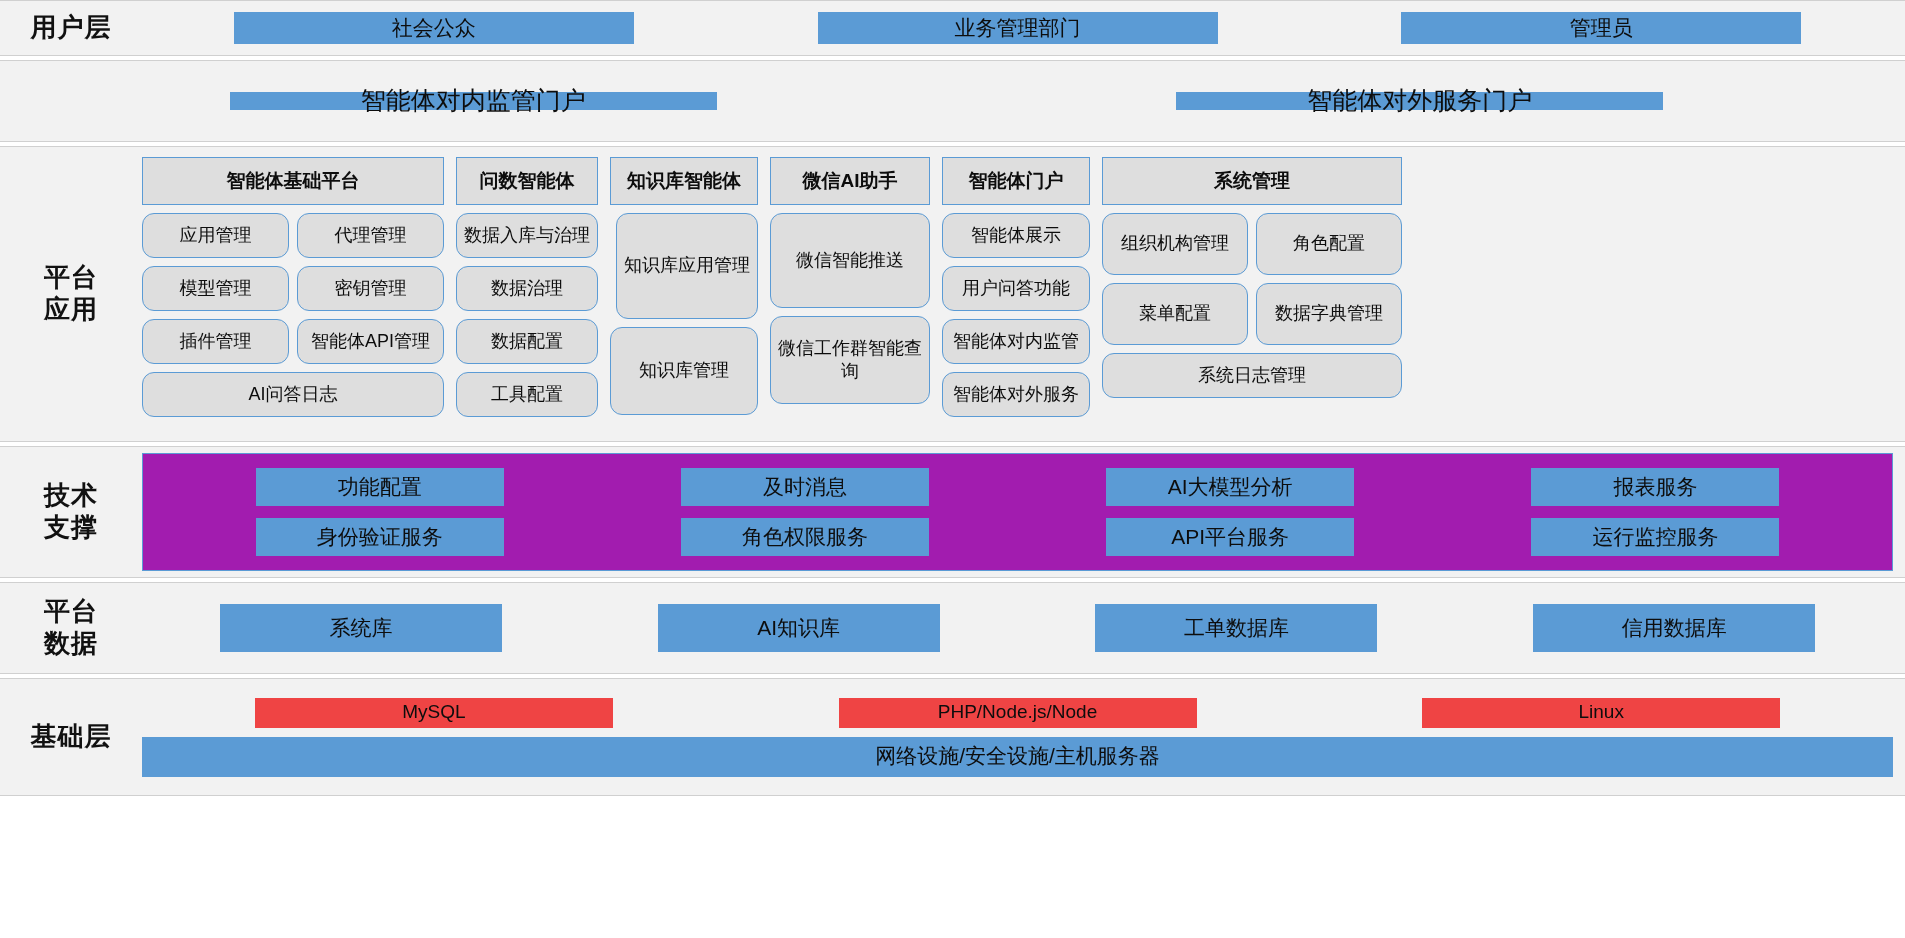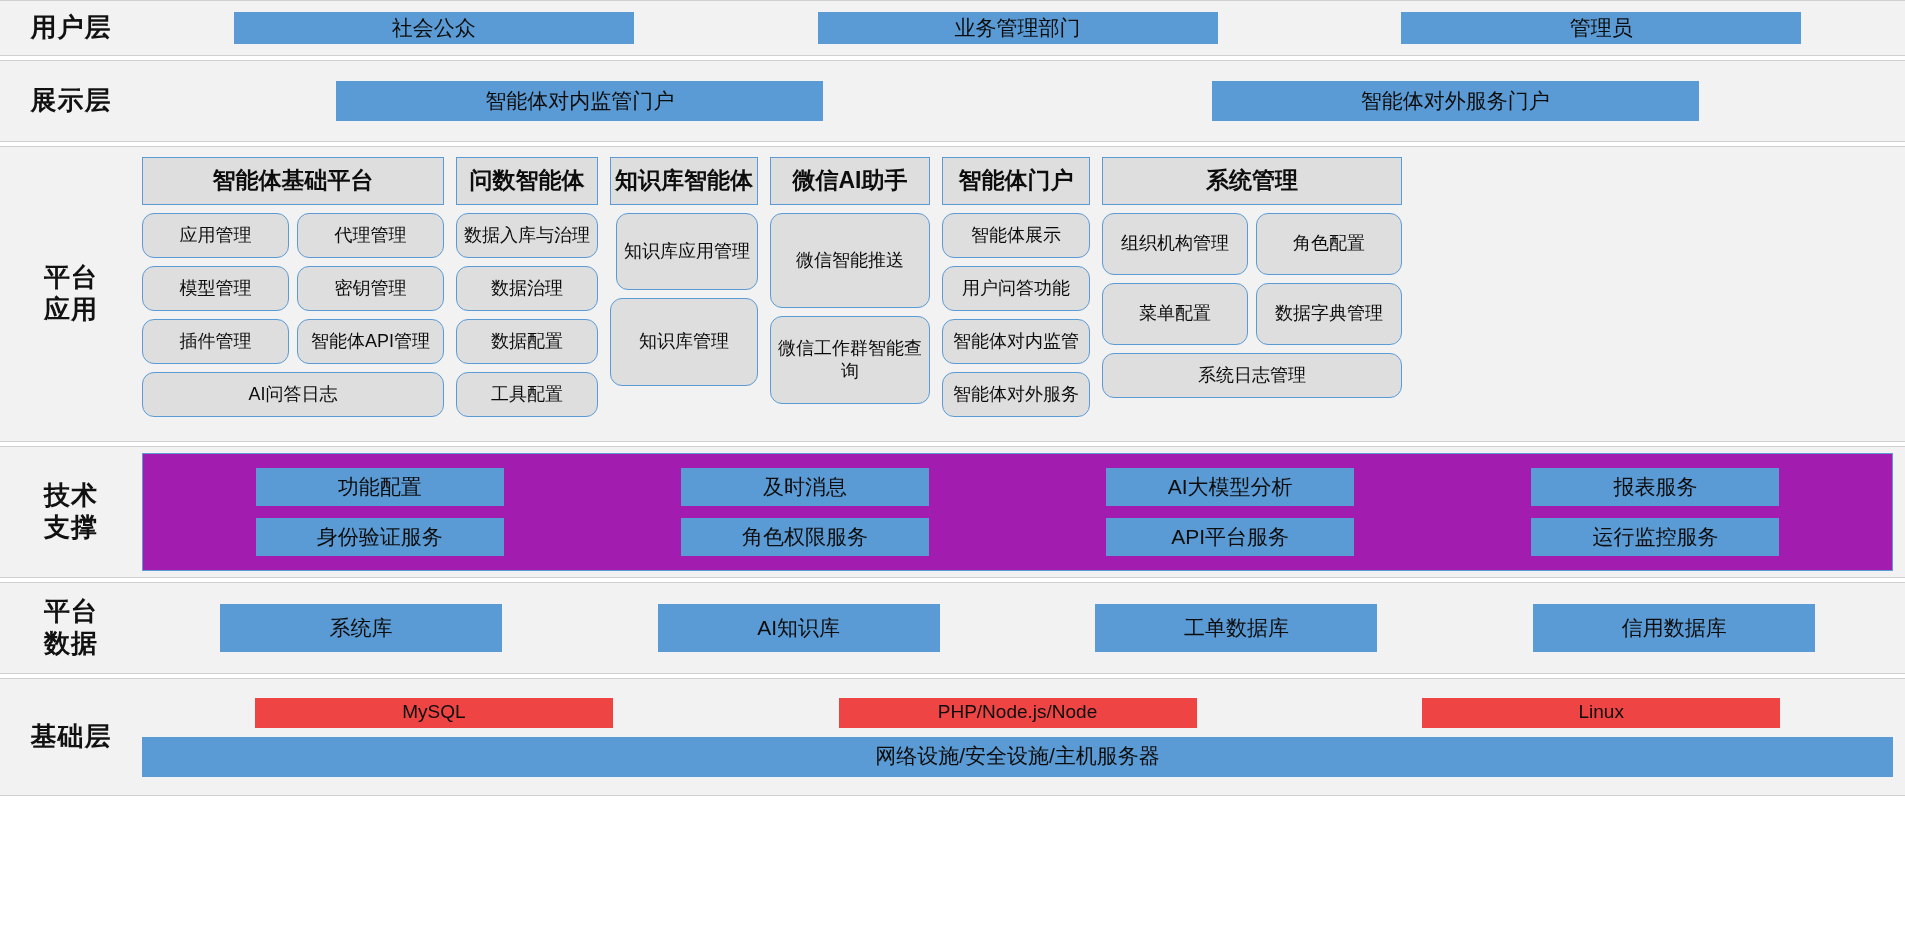--- a/index.html
+++ b/index.html
@@ -45,50 +45,50 @@
   .greybox{
     background:#dedede;
     border:1px solid #5b9bd5;
     color:#0d0d0d;
     display:flex;align-items:center;justify-content:center;
     text-align:center;
     font-size:18px;
     box-sizing:border-box;
     line-height:1.3;
   }
-  .greybox.head{font-weight:bold;font-size:23px;}
+  .greybox.head{font-weight:bold;font-size:19px;}
   .greybox.plain{border:3px solid #ef4444;background:#ef4444;}
 
   
   .l-user{height:56px;}
   .l-user .layer-body{gap:0;padding-right:12px;}
   .user-slot{flex:1;display:flex;justify-content:center;align-items:center;}
   .l-user .bluebox{width:400px;height:32px;font-size:21px;}
 
   
   .l-pres{height:82px;}
   .l-pres .layer-body{padding-right:12px;}
   .pres-slot{flex:1;display:flex;justify-content:center;align-items:center;}
-  .l-pres .bluebox{width:487px;height:40px;font-size:21px;}
+  .l-pres .bluebox{width:487px;height:18px;font-size:25px;}
 
   
   .l-plat{height:296px;}
   .l-plat .layer-body{align-items:flex-start;padding:10px 12px 10px 0;gap:12px;}
   .plat-col{display:flex;flex-direction:column;gap:8px;}
   .plat-row{display:flex;gap:8px;}
   .plat-row > .greybox{flex:1;border-radius:12px;}
   .col-w1{width:302px;}
   .col-w2{width:142px;}
   .col-w3{width:148px;}
   .col-w4{width:160px;}
   .col-w5{width:148px;}
   .col-w6{width:300px;}
   .h-head{height:48px;}
   .h-cell{height:45px;}
-  .h-kb1{height:77px;margin-left:6px;}
+  .h-kb1{height:106px;margin-left:6px;}
   .h-kb2{height:88px;}
   .h-wc1{height:95px;}
   .h-wc2{height:88px;font-family:Liberation Serif, serif;}
   .h-sys{height:62px;}
 
   
   .l-tech{height:132px;}
   .l-tech .layer-body{padding:0 12px 0 0;}
   .tech-frame{
     flex:1;border:1px solid #5b9bd5;background:#a21caf;
@@ -130,23 +130,20 @@
       <div class="user-slot">
         <div class="bluebox">业务管理部门</div>
       </div>
       <div class="user-slot">
         <div class="bluebox">管理员</div>
       </div>
     </div>
   </div>
 
   <div class="layer l-pres">
-    <div class="layer-label">
-      <span>展示层</span>
-    </div>
     <div class="layer-body">
       <div class="pres-slot">
         <div class="bluebox">智能体对内监管门户</div>
       </div>
       <div class="pres-slot">
         <div class="bluebox">智能体对外服务门户</div>
       </div>
     </div>
   </div>
 

